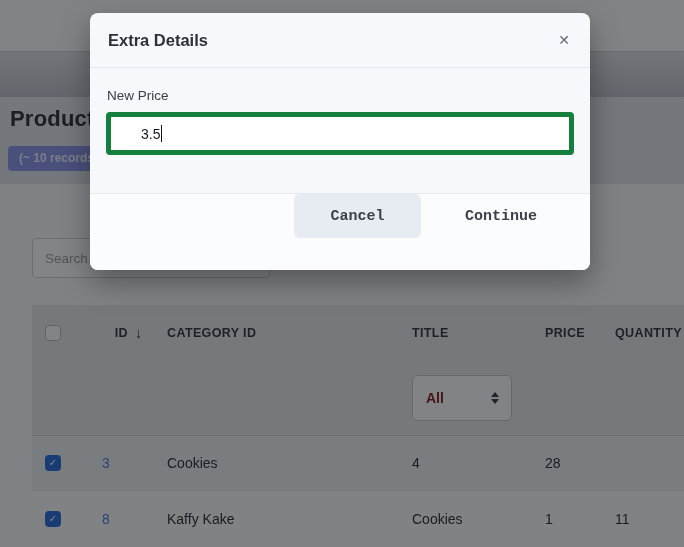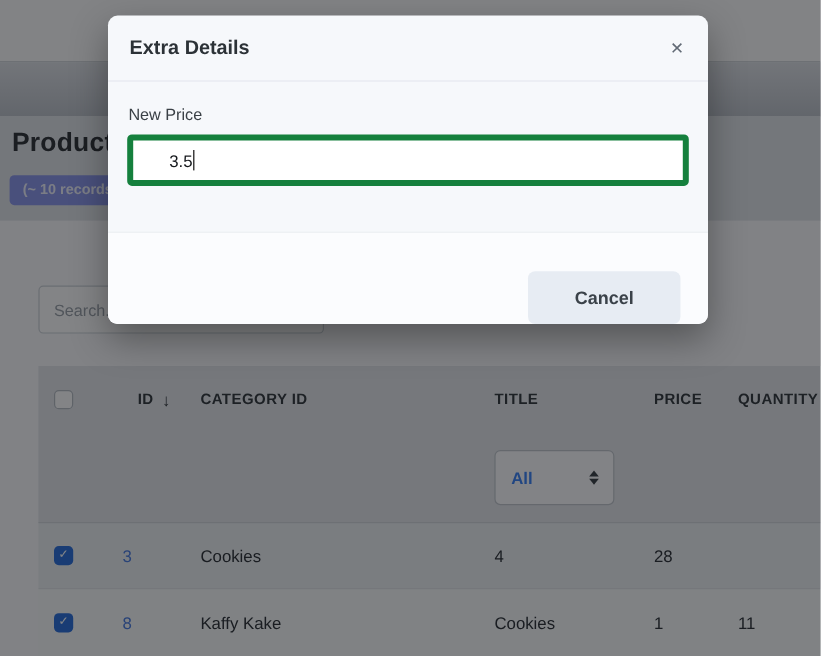--- a/index.html
+++ b/index.html
@@ -25,38 +25,38 @@
   .th { font-size:12.5px; font-weight:bold; color:#33383d; letter-spacing:.03em; padding-left:12px; white-space:nowrap; }
   .th.sorted { display:flex; align-items:center; gap:7px;justify-content:center; }
   .sort-arrow { font-size:14px; font-weight:bold; color:#2b3035; }
   .cell { font-size:14px; color:#2c3136; padding-left:12px; white-space:nowrap; }
   .data-row-1 { height:55px; background:#edf0f3; border-top:1px solid #d3d7db; }
   .data-row-2 { height:57px; background:#f8fafb; border-top:1px solid #e2e5e9; }
   .cb-cell { padding-left:13px; }
   .checkbox { width:16px; height:16px; border-radius:4px; background:#fff; border:1.5px solid #b6bcc3; }
   .checkbox.checked { background:#2a6fdb; border:none; display:flex; align-items:center; justify-content:center; color:#fff; font-size:10px; font-weight:bold; line-height:1; }
   .id-link { color:#4a7ce0; text-decoration:none; font-size:14px; }
-  .filter-select { grid-column:4; margin-left:12px; width:100px; height:46px; background:#fdfdfe; border:1px solid #c2c7cd; border-radius:5px; display:flex; align-items:center; justify-content:space-between; padding:0 12px 0 13px; font-size:14px; font-weight:bold; color:#3b82f6; cursor:pointer; }
+  .filter-select { grid-column:4; margin-left:12px; width:100px; height:46px; background:#fdfdfe; border:1px solid #c2c7cd; border-radius:5px; display:flex; align-items:center; justify-content:space-between; padding:0 12px 0 13px; font-size:14px; font-weight:bold; color:#7f1d1d; cursor:pointer; }
   .select-arrows { display:flex; flex-direction:column; gap:2px; }
   .select-arrows i { display:block; width:0; height:0; border-left:4px solid transparent; border-right:4px solid transparent; }
   .select-arrows i.up { border-bottom:5px solid #3a4046; }
   .select-arrows i.dn { border-top:5px solid #3a4046; }
 
   
   .backdrop { position:absolute; inset:0; background:rgba(8,10,14,0.5); z-index:5; }
   .modal { position:absolute; left:90px; top:13px; width:500px; height:257px; background:#f6f8fb; border-radius:8px; box-shadow:0 12px 30px rgba(0,0,0,.35); z-index:10; display:flex; flex-direction:column; }
   .modal-header { height:55px; flex:0 0 55px; display:flex; align-items:center; justify-content:space-between; padding:0 14px 0 18px; border-bottom:1px solid #e4e8ee;gap:24px; }
   .modal-title { font-size:16.5px; font-weight:bold; color:#2c3237; }
   .modal-close { font-size:14px; font-weight:bold; color:#626a75; background:none; border:none; cursor:pointer; padding:4px 6px; font-family:inherit; }
   .modal-body { flex:1 1 auto; padding:20px 16px 0 16px; }
   .field-label { display:block; font-size:13.5px; color:#3a4046; margin:0 0 9px 1px; }
   .price-input { height:43px; background:#fff; border:5px solid #15803d; border-radius:4px; display:flex; align-items:center; padding-left:30px; cursor:text; }
   .price-value { font-size:14px; color:#15181c; }
   .caret { width:1px; height:17px; background:#111; margin-left:1px; }
-  .modal-footer { flex:0 0 77px; background:#fbfcfe; border-top:1px solid #e6eaef; border-radius:0 0 8px 8px; display:flex; align-items:flex-end; justify-content:flex-end; gap:14px; padding-right:23px; }
+  .modal-footer { flex:0 0 77px; background:#fbfcfe; border-top:1px solid #e6eaef; border-radius:0 0 8px 8px; display:flex; align-items:flex-start; justify-content:flex-end; gap:14px; padding-right:23px;font-family:Liberation Mono, monospace; }
   .btn { height:44px; border:none; border-radius:6px; font-size:15px; font-weight:bold; color:#3b4249; cursor:pointer; font-family:inherit; }
   .btn-cancel { width:127px; background:#e7ecf3; }
   .btn-continue { background:transparent; padding:0 30px; }
 </style>
 </head>
 <body>
 
 <div class="screen">
 
   <div class="topbar"></div>
@@ -132,16 +132,17 @@
     </div>
     <div class="modal-body">
       <label class="field-label">New Price</label>
       <div class="price-input">
         <span class="price-value">3.5</span>
         <span class="caret"></span>
       </div>
     </div>
     <div class="modal-footer">
       <button class="btn btn-cancel">Cancel</button>
+      <button class="btn btn-continue">Continue</button>
     </div>
   </div>
 
 </div>
 
 </body></html>

